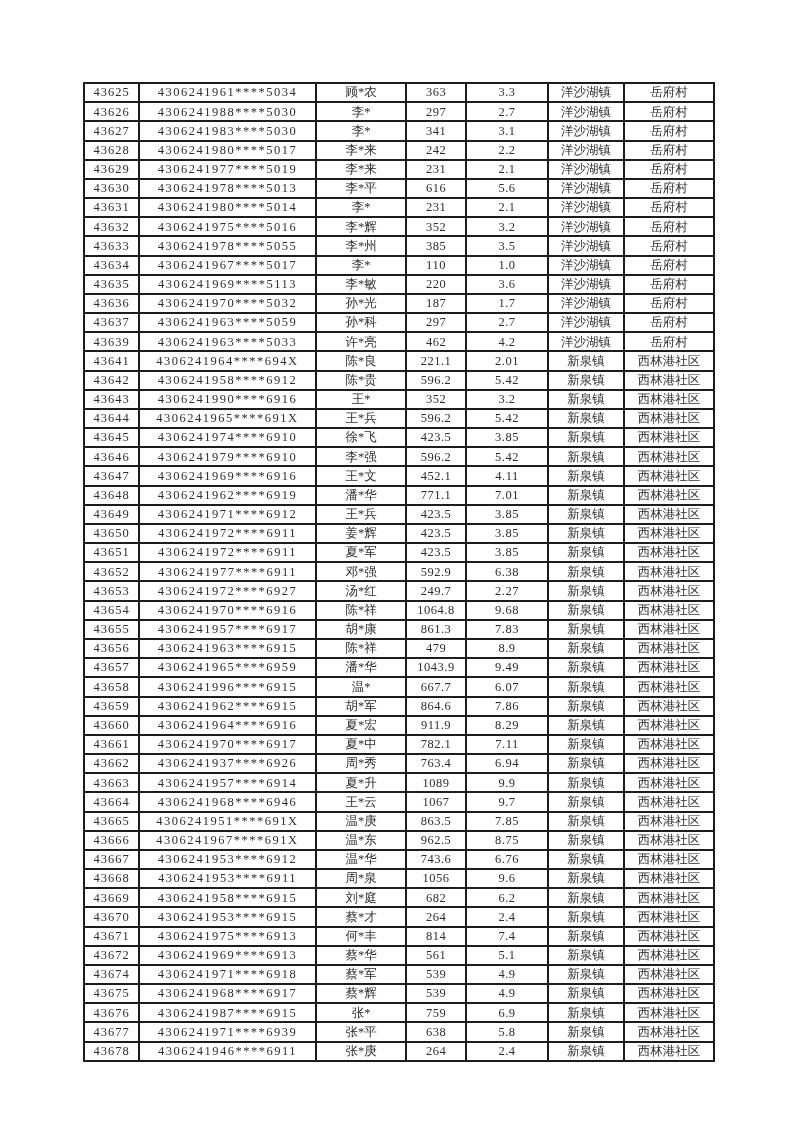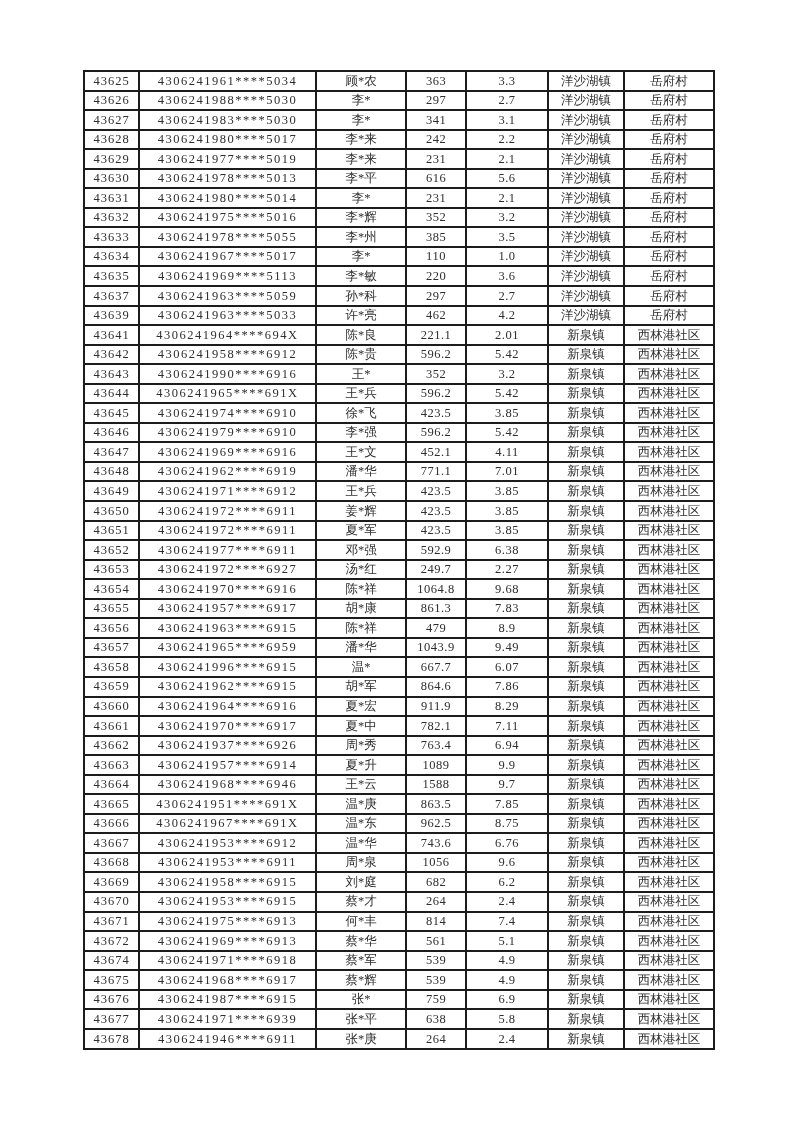--- a/index.html
+++ b/index.html
@@ -11,21 +11,21 @@
     position: relative;
     width: 794px;
     height: 1122px;
     background: #ffffff;
     overflow: hidden;
     font-family: "Liberation Serif", "DejaVu Serif", serif;
   }
   table.data-table {
     position: absolute;
     left: 83px;
-    top: 70px;
+    top: 82px;
     width: 630px;
     height: 980px;
     border-collapse: collapse;
     table-layout: fixed;
   }
   table.data-table td {
     border: 2px solid #1c1c1c;
     text-align: center;
     vertical-align: middle;
     padding: 0;
@@ -148,20 +148,29 @@
         <tr>
           <td class="c0">43635</td>
           <td class="c1">4306241969****5113</td>
           <td class="c2">李*敏</td>
           <td class="c3">220</td>
           <td class="c4">3.6</td>
           <td class="c5">洋沙湖镇</td>
           <td class="c6">岳府村</td>
         </tr>
         <tr>
+          <td class="c0">43636</td>
+          <td class="c1">4306241970****5032</td>
+          <td class="c2">孙*光</td>
+          <td class="c3">187</td>
+          <td class="c4">1.7</td>
+          <td class="c5">洋沙湖镇</td>
+          <td class="c6">岳府村</td>
+        </tr>
+        <tr>
           <td class="c0">43637</td>
           <td class="c1">4306241963****5059</td>
           <td class="c2">孙*科</td>
           <td class="c3">297</td>
           <td class="c4">2.7</td>
           <td class="c5">洋沙湖镇</td>
           <td class="c6">岳府村</td>
         </tr>
         <tr>
           <td class="c0">43639</td>
@@ -376,21 +385,21 @@
           <td class="c2">夏*升</td>
           <td class="c3">1089</td>
           <td class="c4">9.9</td>
           <td class="c5">新泉镇</td>
           <td class="c6">西林港社区</td>
         </tr>
         <tr>
           <td class="c0">43664</td>
           <td class="c1">4306241968****6946</td>
           <td class="c2">王*云</td>
-          <td class="c3">1588</td>
+          <td class="c3">1067</td>
           <td class="c4">9.7</td>
           <td class="c5">新泉镇</td>
           <td class="c6">西林港社区</td>
         </tr>
         <tr>
           <td class="c0">43665</td>
           <td class="c1">4306241951****691X</td>
           <td class="c2">温*庚</td>
           <td class="c3">863.5</td>
           <td class="c4">7.85</td>

